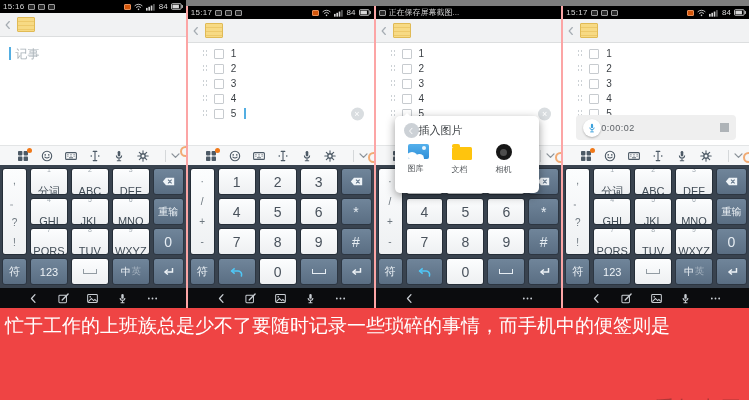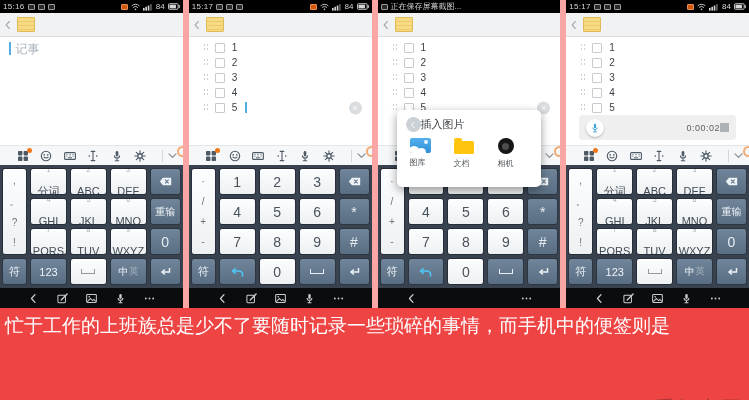--- a/index.html
+++ b/index.html
@@ -2,39 +2,39 @@
 <html><head>
 <meta charset="utf-8">
 <style>
   * { margin:0; padding:0; box-sizing:border-box; }
   body { font-family:"Liberation Sans","DejaVu Sans",sans-serif; }
   .canvas { position:relative; width:749px; height:400px; background:#7d7d7d; overflow:hidden; }
 
   
   .phones { display:flex; height:308px; }
   .phone { position:relative; flex:1 1 0; min-width:0; display:flex; flex-direction:column; background:#fff; overflow:hidden; }
-  .phone + .phone { border-left:6px solid #fca5a5; }
+  .phone + .phone { border-left:2px solid #fca5a5;margin-top:6px; }
 
   
   .sbar { height:13px; background:#000; color:#d6d6d6; font-size:8px; display:flex; align-items:center; padding:0 3px; gap:3px; flex:0 0 auto; }
   .sbar .time { letter-spacing:.3px; }
   .sq { width:7px; height:6px; border:1px solid #9a9a9a; border-radius:1px; background:#2a2a2a; }
   .sq.orange { background:#d4560a; border-color:#e8905a; }
   .spacer { flex:1; }
   .toast { color:#cfcfcf; font-size:8px; white-space:nowrap; overflow:hidden; }
 
   
   .header { height:24px; background:#f1f2f3; border-bottom:1px solid #dcdedf; display:flex; align-items:center; padding:0 3px; gap:4px; flex:0 0 auto; }
   .hchev { color:#a6adb3; width:10px; height:10px; }
   .note-ic { width:18px; height:15px; border:1px solid #e0ba55; border-radius:1px;
              background:repeating-linear-gradient(180deg,#f7da84 0 3px,#edc96a 3px 4px); }
 
   
   .content { position:relative; flex:1 1 auto; background:#fff; overflow:hidden; }
-  .ph-wrap { padding:2px 0 0 9px; }
+  .ph-wrap { padding:7px 0 0 9px; }
   .ph { color:#aab3b9; font-size:12px; }
   .cursor { display:inline-block; width:2px; background:#53aee2; vertical-align:middle; }
   .cursor.tall { height:13px; }
   .cursor.small { height:11px; margin-left:1px; }
 
   .clist { padding-top:3px; }
   .crow { position:relative; display:flex; align-items:center; height:15px; padding-left:14px; gap:7px; }
   .handle { width:5px; height:9px;
             background-image:radial-gradient(circle,#ccd1d5 1px,transparent 1.1px);
             background-size:3px 4px; background-position:0 0; }
@@ -42,21 +42,21 @@
   .cnum { font-size:10px; color:#3a3f44; }
   .clear-btn { position:absolute; right:10px; top:50%; transform:translateY(-50%);
                width:13px; height:13px; border-radius:50%; background:#d9dde0; color:#fff;
                font-size:9px; line-height:13px; text-align:center; }
 
   
   .recbar { position:absolute; left:13px; right:13px; bottom:5px; height:25px; background:#efefef;
             border-radius:4px; display:flex; align-items:center; padding:0 7px; }
   .rec-mic { width:18px; height:18px; border-radius:50%; background:#fff; box-shadow:0 1px 2px rgba(0,0,0,.25);
              display:flex; align-items:center; justify-content:center; color:#3aa0dc; }
-  .rec-time { flex:1; text-align:right; font-size:9px; color:#5a5f64; letter-spacing:.5px; }
+  .rec-time { flex:1; text-align:left; font-size:9px; color:#5a5f64; letter-spacing:.5px; }
   .rec-stop { width:9px; height:9px; background:#aeb3b7; }
 
   
   .imebar { height:20px; background:#f6f7f8; border-top:1px solid #e3e5e6; display:flex; align-items:center;
             padding:0 5px; flex:0 0 auto; color:#4d5a66; }
   .ime-left { flex:1; display:flex; justify-content:space-evenly; align-items:center; }
   .ime-div { width:1px; height:12px; background:#d5d8da; margin:0 4px; }
   .logo-wrap { position:relative; display:inline-flex; }
   .badge { position:absolute; top:-2px; right:-3px; width:5px; height:5px; border-radius:50%; background:#f07818; }
   .tb-ic { width:12px; height:12px; }

